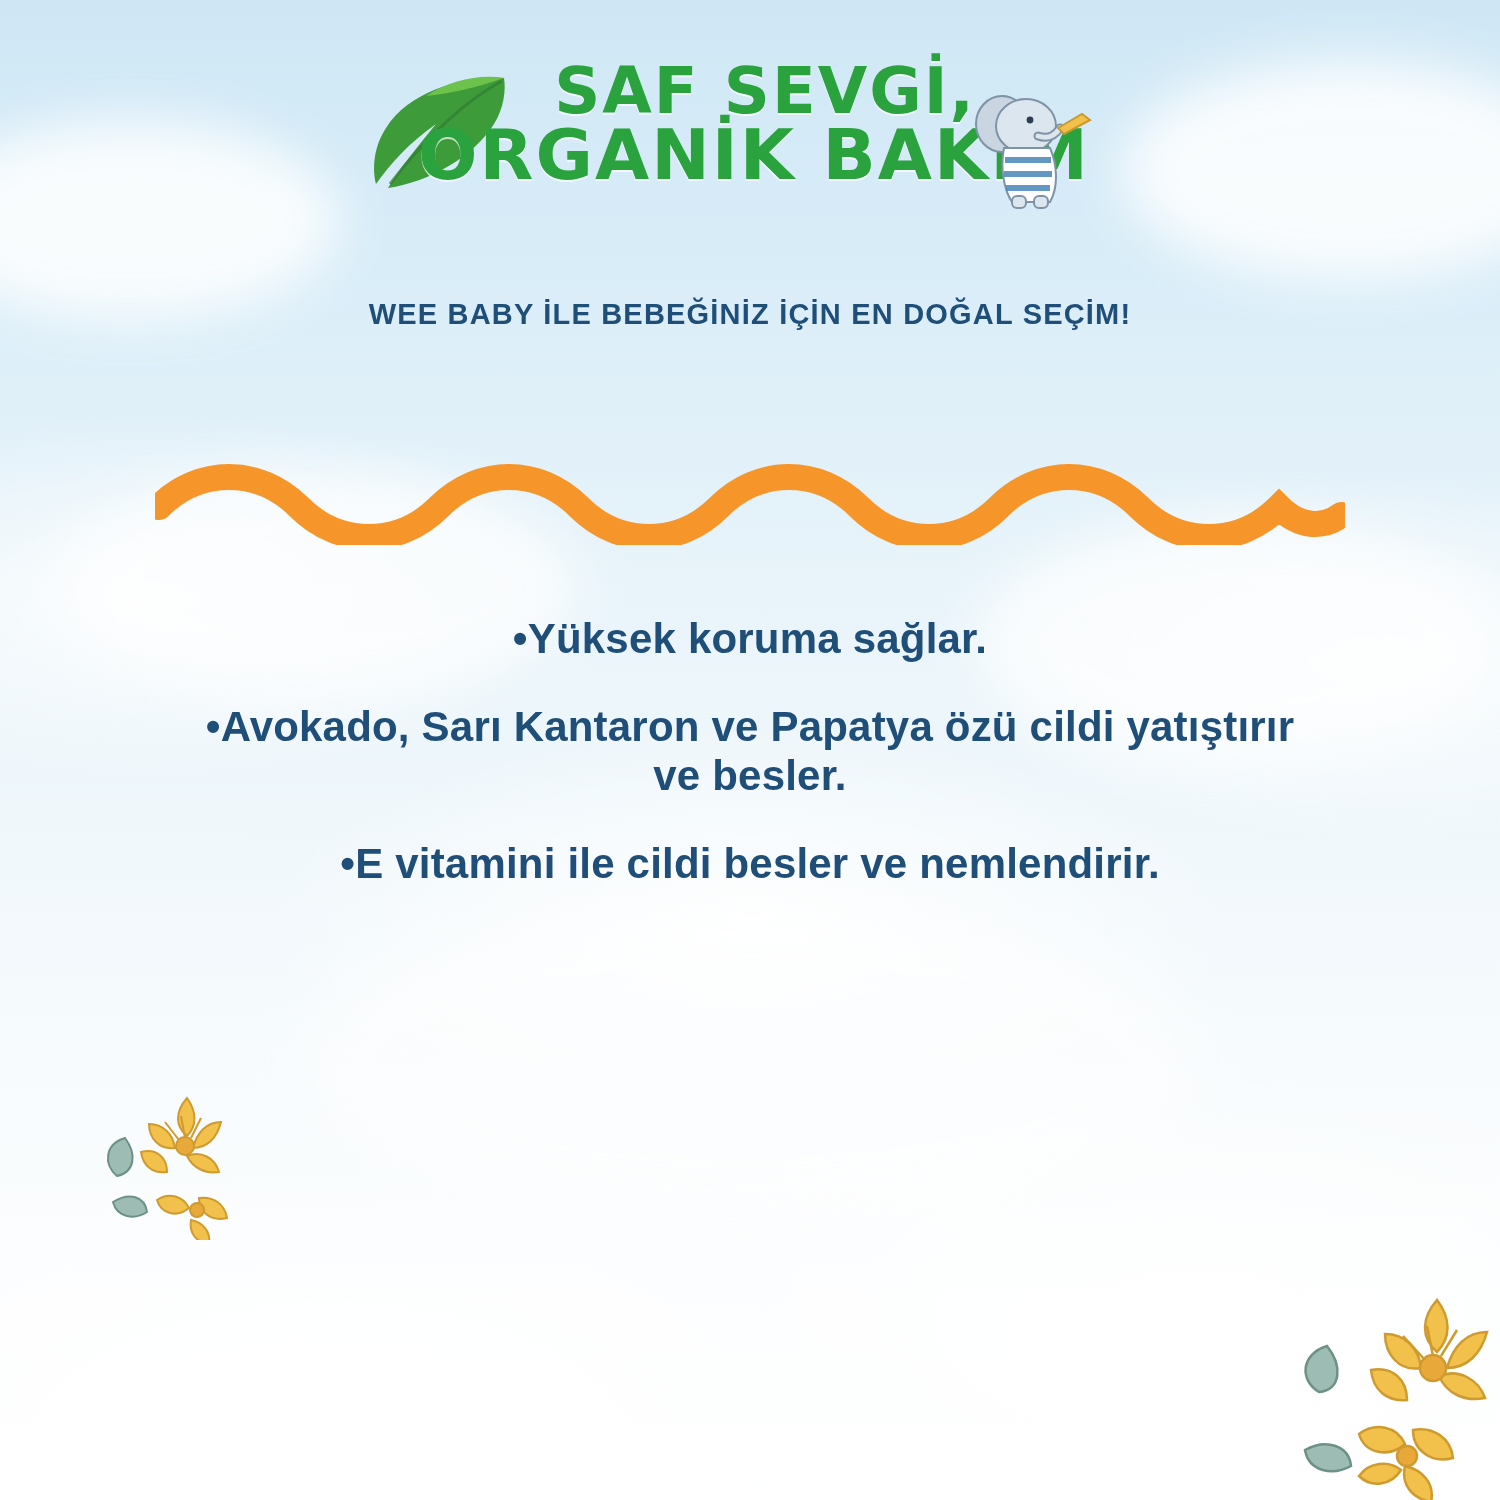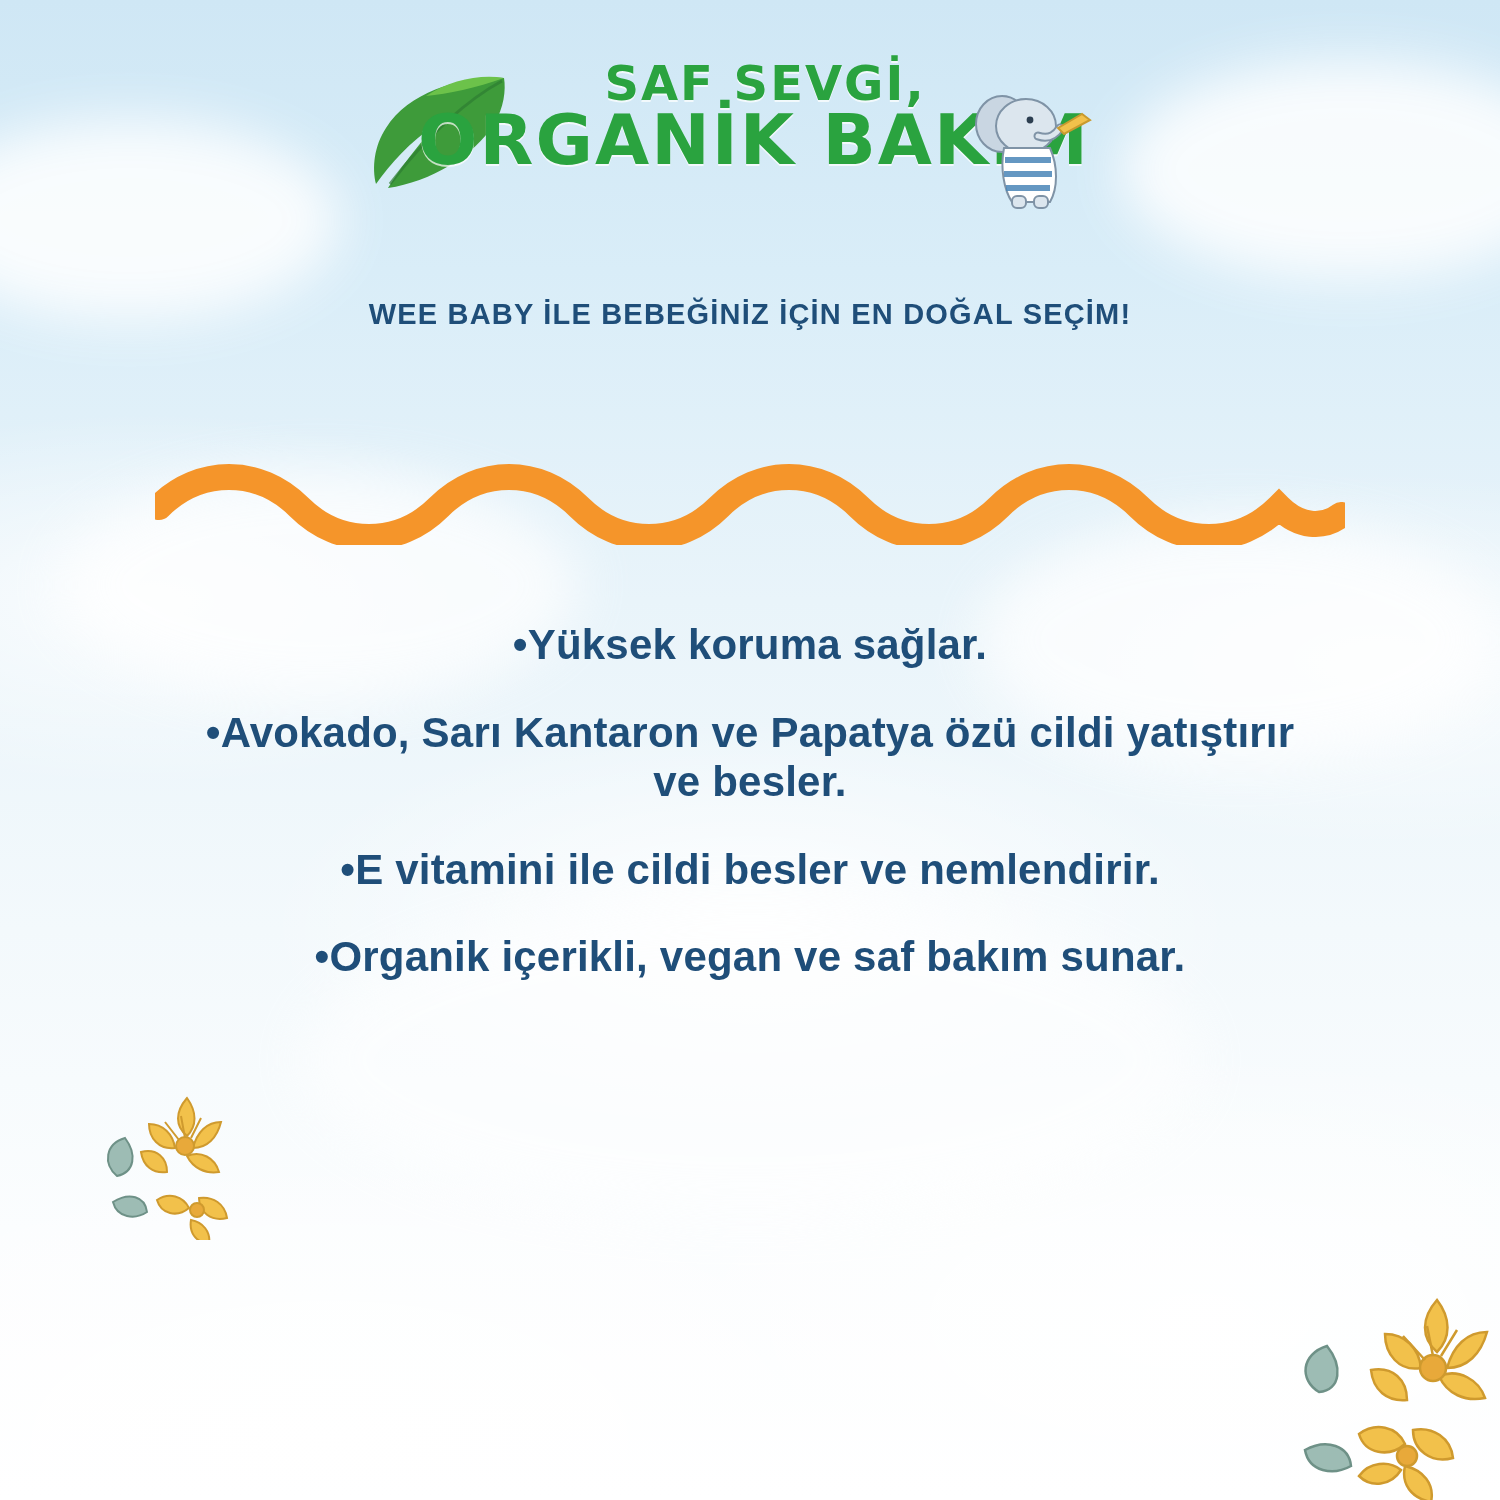--- a/index.html
+++ b/index.html
@@ -68,21 +68,21 @@
   }
   .title-main {
     font-family: "DejaVu Sans", sans-serif;
     font-weight: bold;
     color: #2aa33f;
     letter-spacing: 2px;
     line-height: 0.97;
     text-shadow: 0 2px 0 rgba(255,255,255,0.7);
   }
   .title-line-1 {
-    font-size: 48px;
+    font-size: 64px;
     padding-left: 30px;
   }
   .title-line-2 {
     font-size: 70px;
     padding-left: 8px;
   }
   .elephant {
     position: absolute;
     right: 36px;
     top: 30px;
@@ -114,21 +114,21 @@
     top: 610px;
     width: 1500px;
     text-align: center;
   }
   .bullet {
     font-family: "Liberation Sans", sans-serif;
     font-weight: bold;
     font-size: 42px;
     line-height: 1.18;
     color: #1f4e79;
-    margin: 10px auto 38px auto;
+    margin: 4px auto 38px auto;
     max-width: 1140px;
     letter-spacing: 0.2px;
   }
 
   
   .flower-left {
     position: absolute;
     left: 95px;
     top: 1080px;
     width: 180px;
@@ -204,21 +204,20 @@
              S 804 92, 844 52
              S 944 12, 984 52
              S 1084 92, 1124 52
              C 1144 72, 1168 74, 1186 60" fill="none" stroke="#f5952a" stroke-width="26" stroke-linecap="round"></path>
   </svg>
 
   <div class="bullets">
     <p class="bullet">•Yüksek koruma sağlar.</p>
     <p class="bullet">•Avokado, Sarı Kantaron ve Papatya özü cildi yatıştırır ve besler.</p>
     <p class="bullet">•E vitamini ile cildi besler ve nemlendirir.</p>
-    <p class="bullet">•Organik içerikli, vegan ve saf bakım sunar.</p>
   </div>
 
   <svg class="flower-left" viewBox="0 0 180 160">
     <g stroke="#cf9a2e" stroke-width="2" fill="#f2c14b">
 
       <path d="M22 96 C8 84 10 64 30 58 C42 74 40 92 22 96 Z" fill="#9dbcb4" stroke="#6e9187"></path>
       <path d="M52 132 C40 140 22 138 18 122 C34 112 50 116 52 132 Z" fill="#9dbcb4" stroke="#6e9187"></path>
 
       <path d="M92 18 C102 32 102 46 92 56 C80 46 80 32 92 18 Z"></path>
       <path d="M126 42 C122 58 112 68 98 68 C102 52 112 42 126 42 Z"></path>

